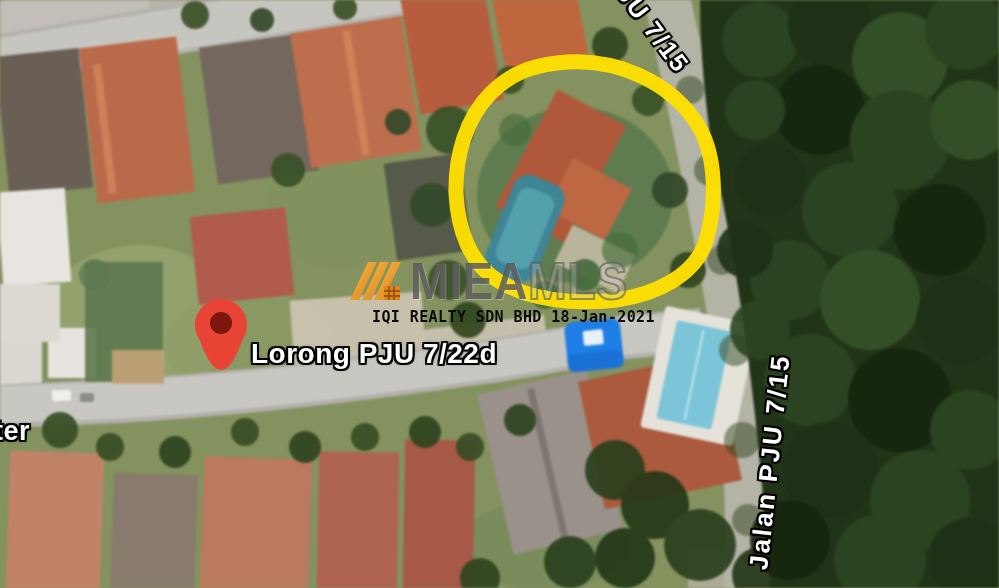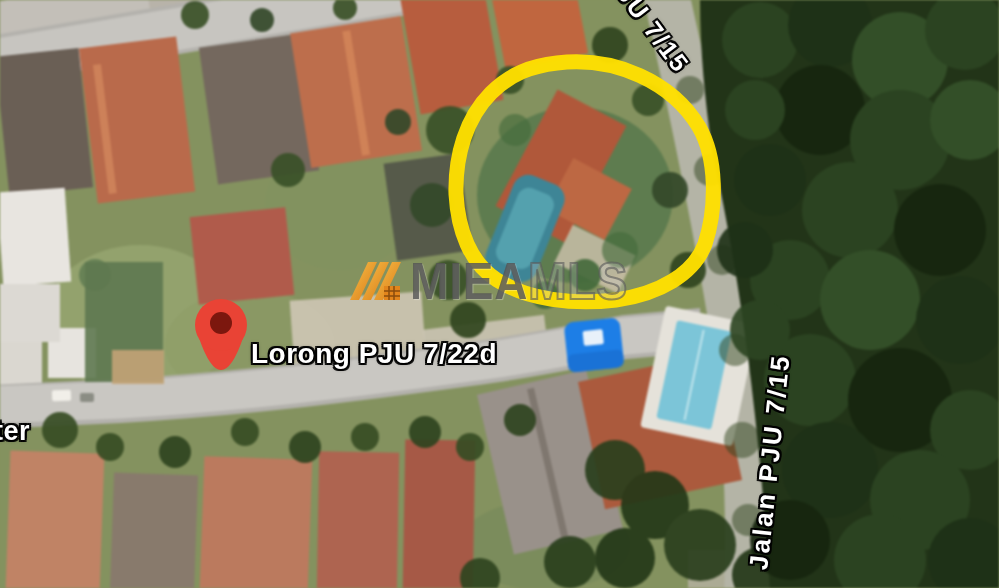--- a/index.html
+++ b/index.html
@@ -224,14 +224,15 @@
       <line x1="48" y1="30" x2="48" y2="44" stroke="#8a4d0d" stroke-width="1.5"></line>
       <defs>
         <linearGradient id="wlg" x1="0" y1="0" x2="1" y2="1">
           <stop offset="0" stop-color="#f7c04a"></stop>
             <stop offset="1" stop-color="#d97a16"></stop>
         </linearGradient>
       </defs>
     </svg>
     <div class="wm-brand"><span class="wm-a">MIEA</span><span class="wm-b">MLS</span></div>
   </div>
+  <div class="agency">IQI REALTY SDN BHD 18-Jan-2021</div>
 
 </div>
 
 </body></html>

